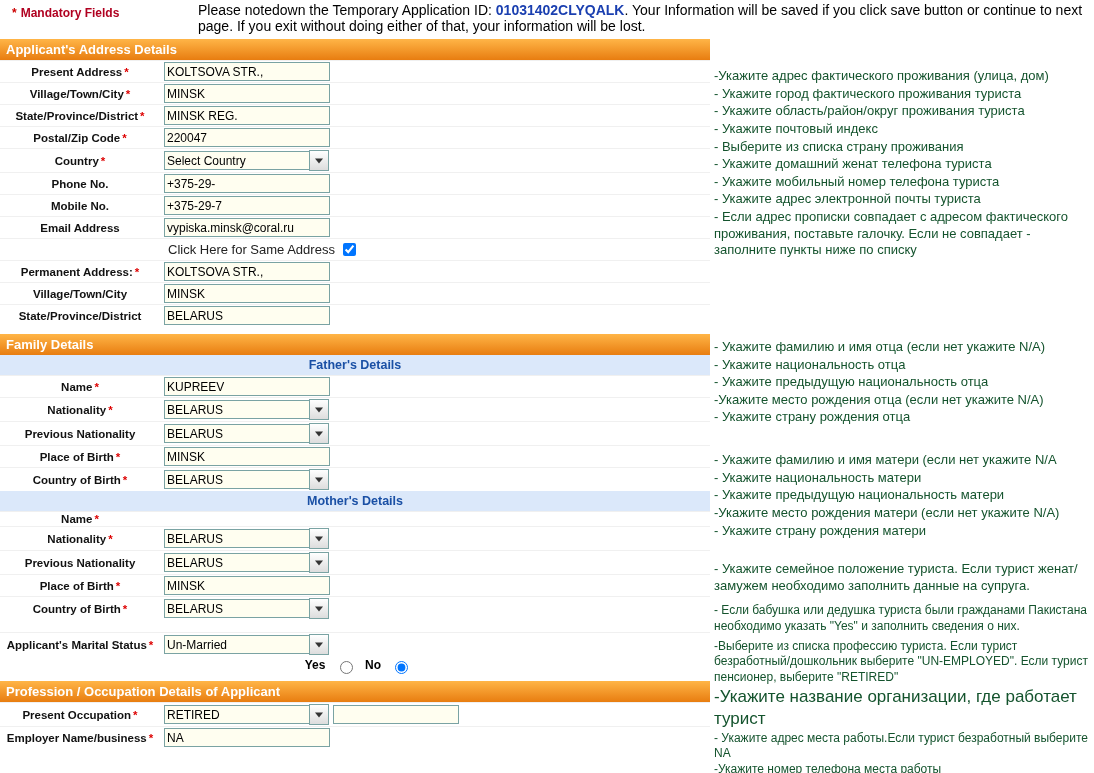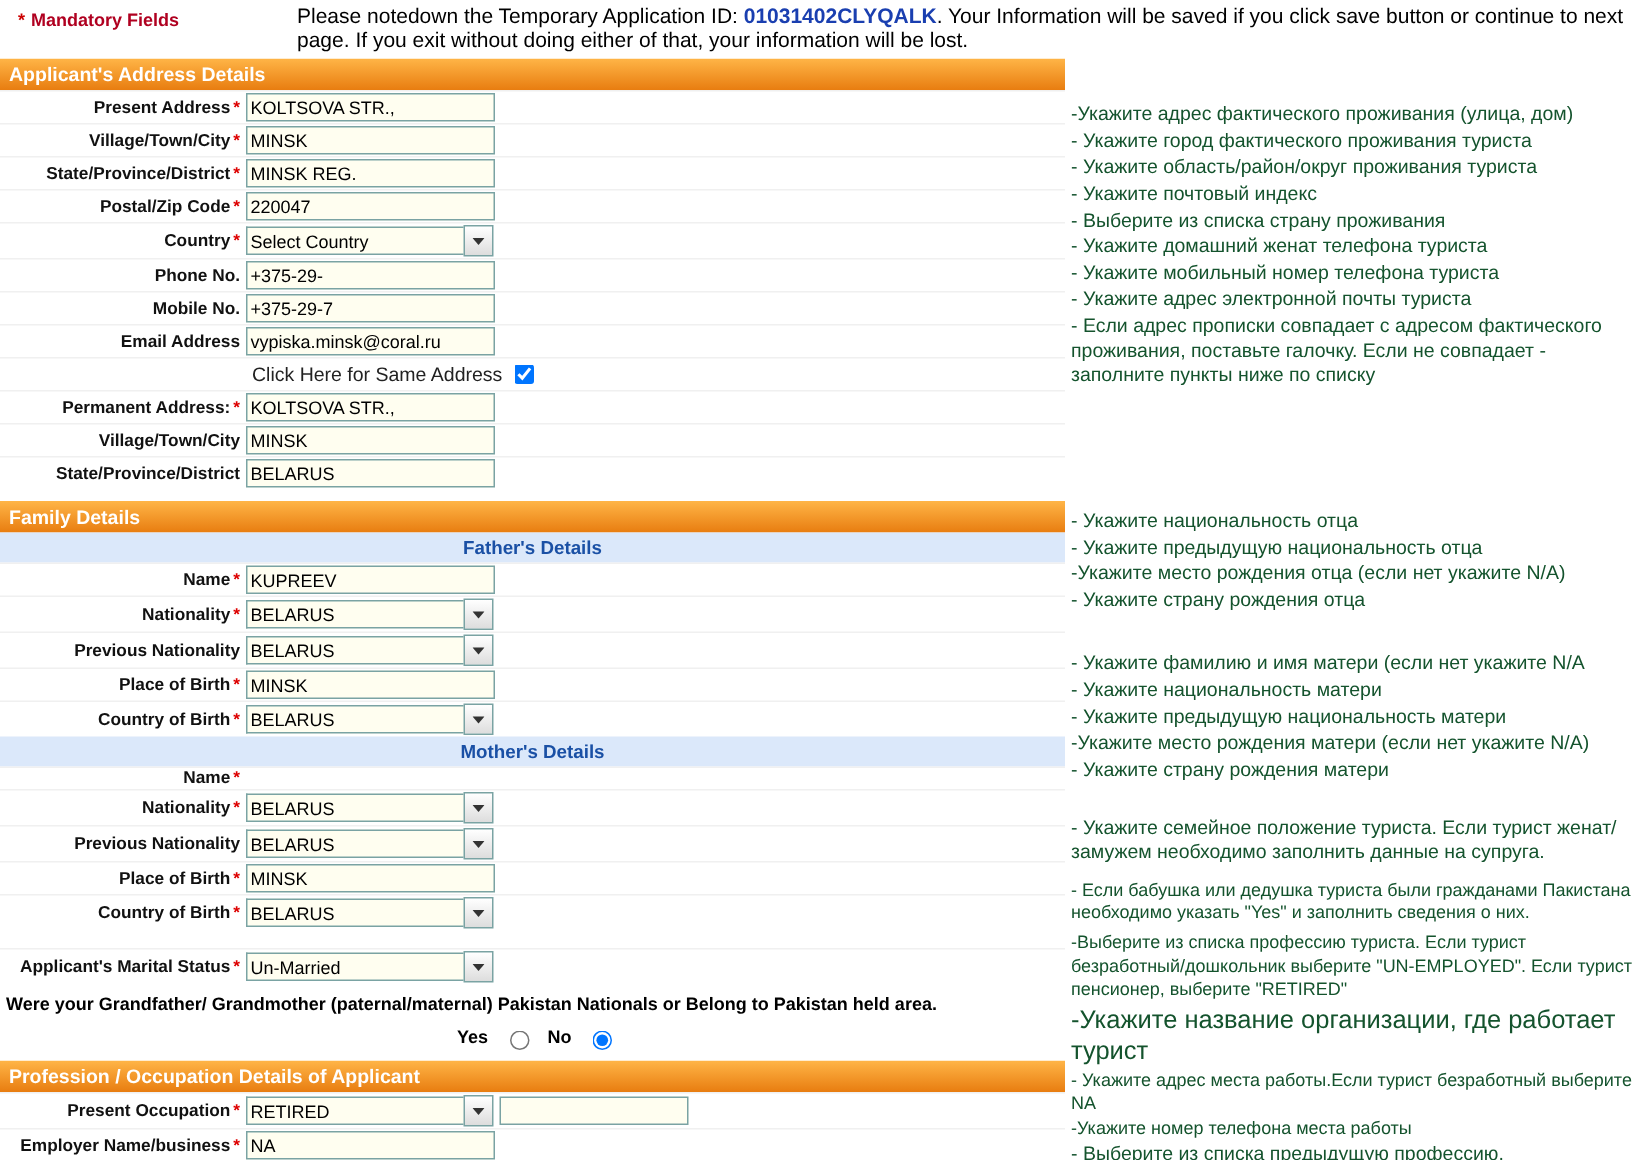--- a/index.html
+++ b/index.html
@@ -7,21 +7,21 @@
 .left-col { flex:0 0 710px; }
 .right-col { flex:1; padding:2px 4px; }
 .top-row { display:flex; }
 .mandatory { color:#b00020; font-weight:bold; padding:6px 6px 0 12px; white-space:nowrap; flex:0 0 180px; }
 .mandatory .star{ color:#c00; margin-right:4px;}
 .notice { font-size:14px; padding:2px 0 4px 0; }
 .notice .appid{ color:#1a3fb0; font-weight:bold; }
 .section-head { background:linear-gradient(#ffb547,#e87d10); color:#fff; font-weight:bold; padding:3px 6px; font-size:13px; border-top:1px solid #fff; }
 .sub-head { background:#dbe8fa; color:#1a50a5; font-weight:bold; text-align:center; padding:3px 0; font-size:12.5px; }
 .row { display:flex; align-items:center; border-top:1px solid #f0f0f0; padding:1px 0; }
-.row .label { flex:0 0 160px; text-align:right; padding-right:4px; font-weight:bold; font-size:11.5px; color:#111; }
+.row .label { flex:0 0 160px; text-align:center; padding-right:4px; font-weight:bold; font-size:11.5px; color:#111; }
 .row .req { color:#d00; margin-left:2px; }
 .row .ctrls { flex:1; display:flex; align-items:center; gap:4px; }
 input[type=text] { border:1px solid #7aa3a3; background:#fffef0; height:17px; padding:0 2px; font-size:12px; font-family:Arial; width:160px; }
 .select-wrap { display:inline-flex; align-items:center; }
 .select-wrap input[type=text]{ border-right:none; width:140px;}
 .select-btn { width:18px; height:19px; border:1px solid #7aa3a3; background:linear-gradient(#fff,#ddd); display:inline-flex; align-items:center; justify-content:center; cursor:pointer; }
 .select-btn svg{ width:8px; height:6px;}
 .gap-row { height:12px; background:#fff; }
 .question { font-weight:bold; padding:6px 4px; font-size:12px; }
 .yn { text-align:center; padding:2px 0 6px; font-weight:bold; }
@@ -241,21 +241,20 @@
             <input type="text" value="Un-Married" style="">
             <span class="select-btn">
               <svg viewBox="0 0 10 6">
                 <path d="M0 0 L10 0 L5 6 Z" fill="#333"></path>
               </svg>
             </span>
           </div>
         </div>
       </div>
 
-<div class="question">Were your Grandfather/ Grandmother (paternal/maternal) Pakistan Nationals or Belong to Pakistan held area.</div>
 <div class="yn">
   <label><span>Yes</span></label> <input type="radio" name="pak" style="">
   <label><span>No</span></label> <input type="radio" name="pak" checked="" style="">
 </div>
 
 <div class="section-head">Profession / Occupation Details of Applicant</div>
 <div class="row">
         <div class="label"><span>Present Occupation</span><span class="req">*</span></div>
         <div class="ctrls">
           <div class="select-wrap">
@@ -286,20 +285,21 @@
     <div class="inst">- Укажите область/район/округ проживания туриста</div>
     <div class="inst">- Укажите почтовый индекс</div>
     <div class="inst">- Выберите из списка страну проживания</div>
     <div class="inst">- Укажите домашний женат телефона туриста</div>
     <div class="inst">- Укажите мобильный номер телефона туриста</div>
     <div class="inst">- Укажите адрес электронной почты туриста</div>
     <div class="inst">- Если адрес прописки совпадает с адресом фактического проживания, поставьте галочку. Если не совпадает - заполните пункты ниже по списку</div>
   </div>
   <div style="height:72px"></div>
   <div class="inst-block">
+    <div class="inst">- Укажите  фамилию и имя отца (если нет укажите N/A)</div>
     <div class="inst">- Укажите национальность отца</div>
     <div class="inst">- Укажите предыдущую национальность отца</div>
     <div class="inst">-Укажите место рождения отца (если нет укажите N/A)</div>
     <div class="inst">- Укажите страну рождения отца</div>
   </div>
   <div style="height:18px"></div>
   <div class="inst-block">
     <div class="inst">- Укажите  фамилию и имя матери (если нет укажите N/A</div>
     <div class="inst">- Укажите национальность матери</div>
     <div class="inst">- Укажите предыдущую национальность матери</div>

